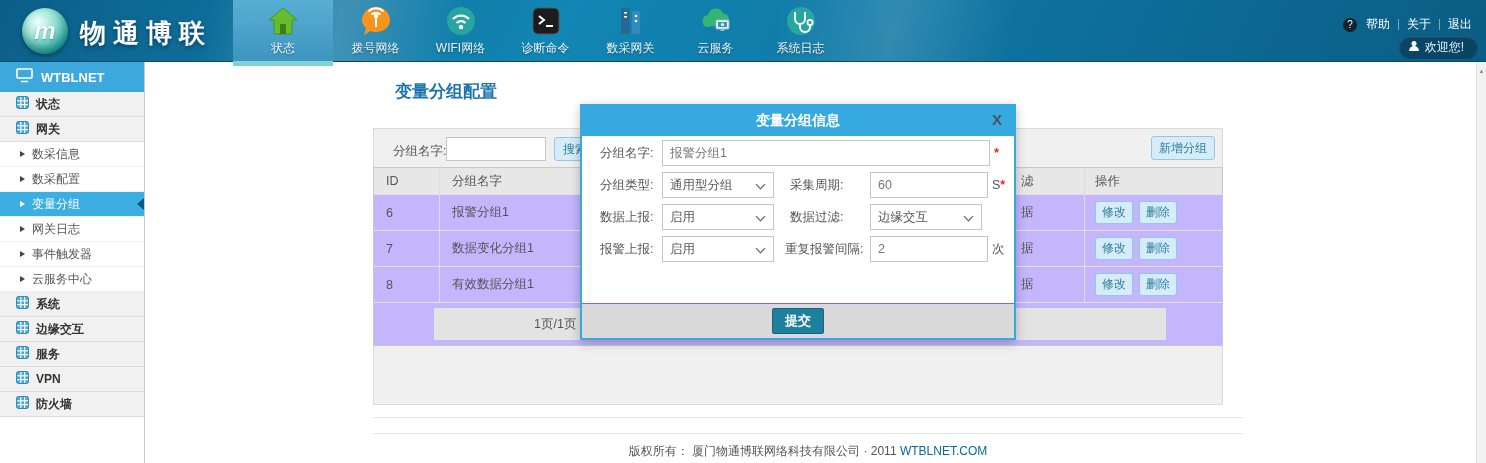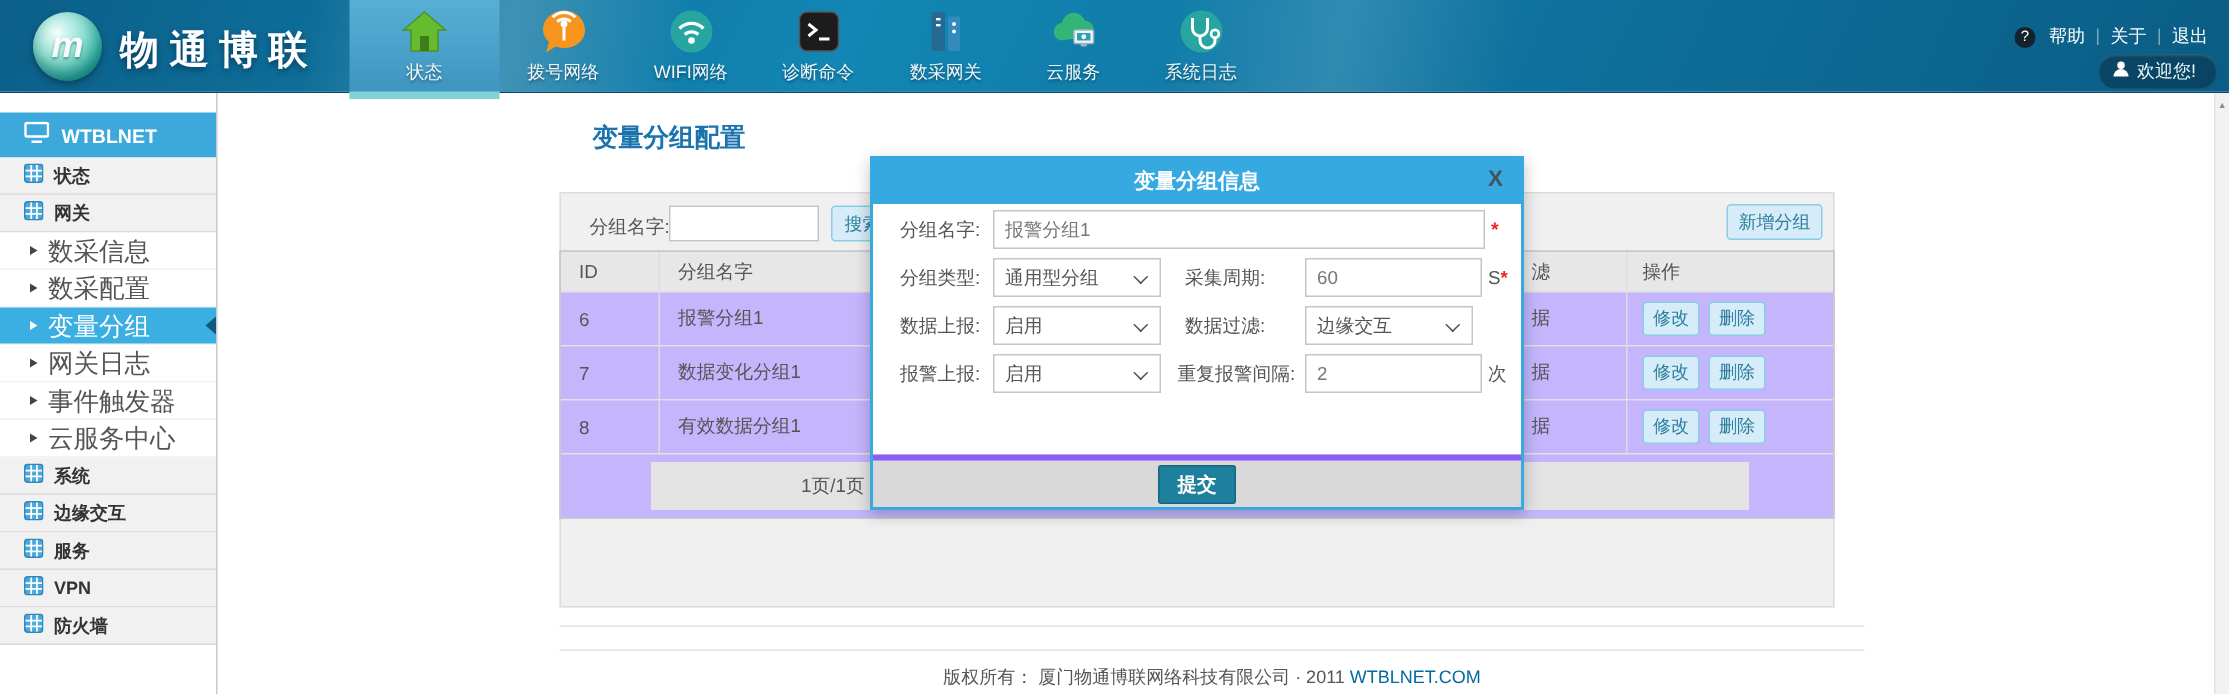--- a/index.html
+++ b/index.html
@@ -35,25 +35,25 @@
   .q-circle{width:14px;height:14px;border-radius:50%;background:#14222c;color:#fff;font-size:10px;
        display:flex;align-items:center;justify-content:center;margin-right:1px;}
   .welcome{position:absolute;right:8px;top:36px;background:rgba(8,44,66,.5);border-radius:11px;
        padding:3px 14px 3px 9px;display:flex;align-items:center;gap:5px;color:#eaf6fc;font-size:12px;
        box-shadow:inset 0 1px 2px rgba(255,255,255,.18);cursor:pointer;z-index:3;}
 
   
   .sidebar{position:absolute;left:0;top:62px;width:145px;height:401px;background:#fff;
        border-right:1px solid #c9c9c9;box-sizing:border-box;}
   .sb-header{height:30px;background:#3ca8dc;display:flex;align-items:center;gap:8px;
-       padding-left:16px;color:#fff;font-weight:bold;font-size:13px;margin-top:13px;}
+       padding-left:16px;color:#fff;font-weight:bold;font-size:13px;}
   .sb-item{height:25px;display:flex;align-items:center;gap:7px;padding-left:16px;background:#f1f1f1;
        border-bottom:1px solid #dcdcdc;font-size:12px;font-weight:bold;color:#333;cursor:pointer;box-sizing:border-box;}
   .sb-sub{height:25px;display:flex;align-items:center;gap:7px;padding-left:20px;background:#fff;
-       border-bottom:1px solid #f1f1f1;font-size:17px;color:#555;cursor:pointer;box-sizing:border-box;position:relative;}
+       border-bottom:1px solid #f1f1f1;font-size:12px;color:#555;cursor:pointer;box-sizing:border-box;position:relative;}
   .tri{width:0;height:0;border-left:5px solid #444;border-top:3.5px solid transparent;border-bottom:3.5px solid transparent;}
   .sb-sub.active{background:#3baee2;color:#fff;}
   .sb-sub.active .tri{border-left-color:#fff;}
   .sb-sub.active::after{content:"";position:absolute;right:0;top:50%;transform:translateY(-50%);
        border-top:6px solid transparent;border-bottom:6px solid transparent;border-right:7px solid #0d5a7f;}
 
   
   .page-title{position:absolute;left:395px;top:80px;font-size:17px;font-weight:bold;color:#1b74ae;}
   .panel{position:absolute;left:373px;top:128px;width:850px;height:277px;background:#f0f0f0;
        border:1px solid #dcdcdc;box-sizing:border-box;}
@@ -97,21 +97,21 @@
   .m-input-sm{left:288px;width:118px;}
   .sel{position:absolute;top:0;width:112px;height:26px;border:1px solid #c5c5c5;background:#fff;
        box-sizing:border-box;font-size:12.5px;color:#555;line-height:24px;padding-left:7px;cursor:pointer;}
   .sel-1{left:80px;} .sel-2{left:288px;}
   .sel::after{content:"";position:absolute;right:9px;top:8px;width:6px;height:6px;
        border-right:1.6px solid #555;border-bottom:1.6px solid #555;transform:rotate(45deg);}
   .m-star{position:absolute;left:412px;top:0;line-height:26px;color:#e8262a;font-size:13px;font-weight:bold;}
   .m-unit{position:absolute;left:410px;top:0;line-height:26px;font-size:12.5px;color:#555;}
   .m-unit .m-req{color:#e8262a;font-weight:bold;}
   .m-foot{position:absolute;left:0;bottom:0;width:100%;height:35px;background:#d9d9d9;
-       border-top:4px solid #8b5cf6;display:flex;align-items:center;justify-content:center;box-sizing:border-box;}
+       border-top:1px solid #8b5cf6;display:flex;align-items:center;justify-content:center;box-sizing:border-box;}
   .submit-btn{background:#1f809e;color:#fff;font-weight:bold;font-size:13px;border:1px solid #15667f;
        border-radius:2px;padding:3px 12px;cursor:pointer;}
 
   
   .foot-line{position:absolute;left:373px;width:870px;height:1px;background:#e3e3e3;}
   .fl-1{top:417px;} .fl-2{top:433px;}
   .copyright{position:absolute;left:373px;top:443px;width:870px;text-align:center;font-size:12px;color:#555;}
   .copy-link{color:#0369a1;cursor:pointer;}
 
   

